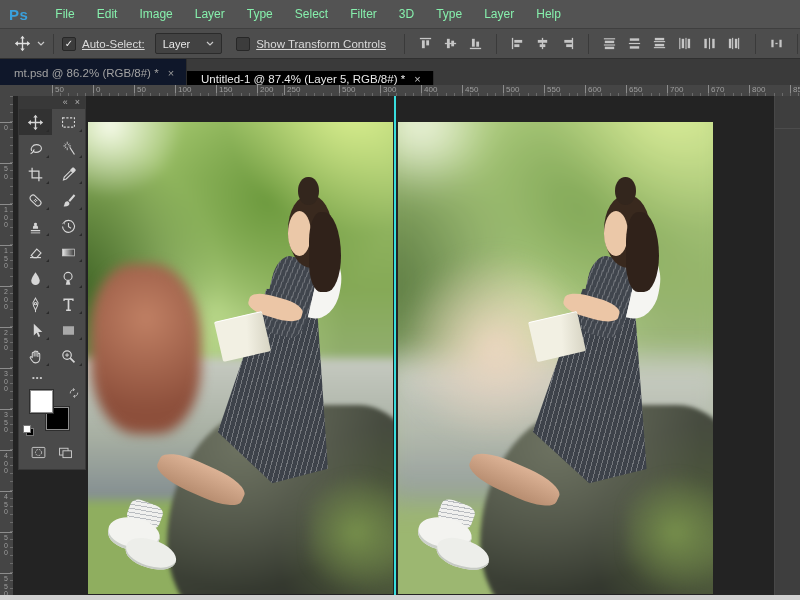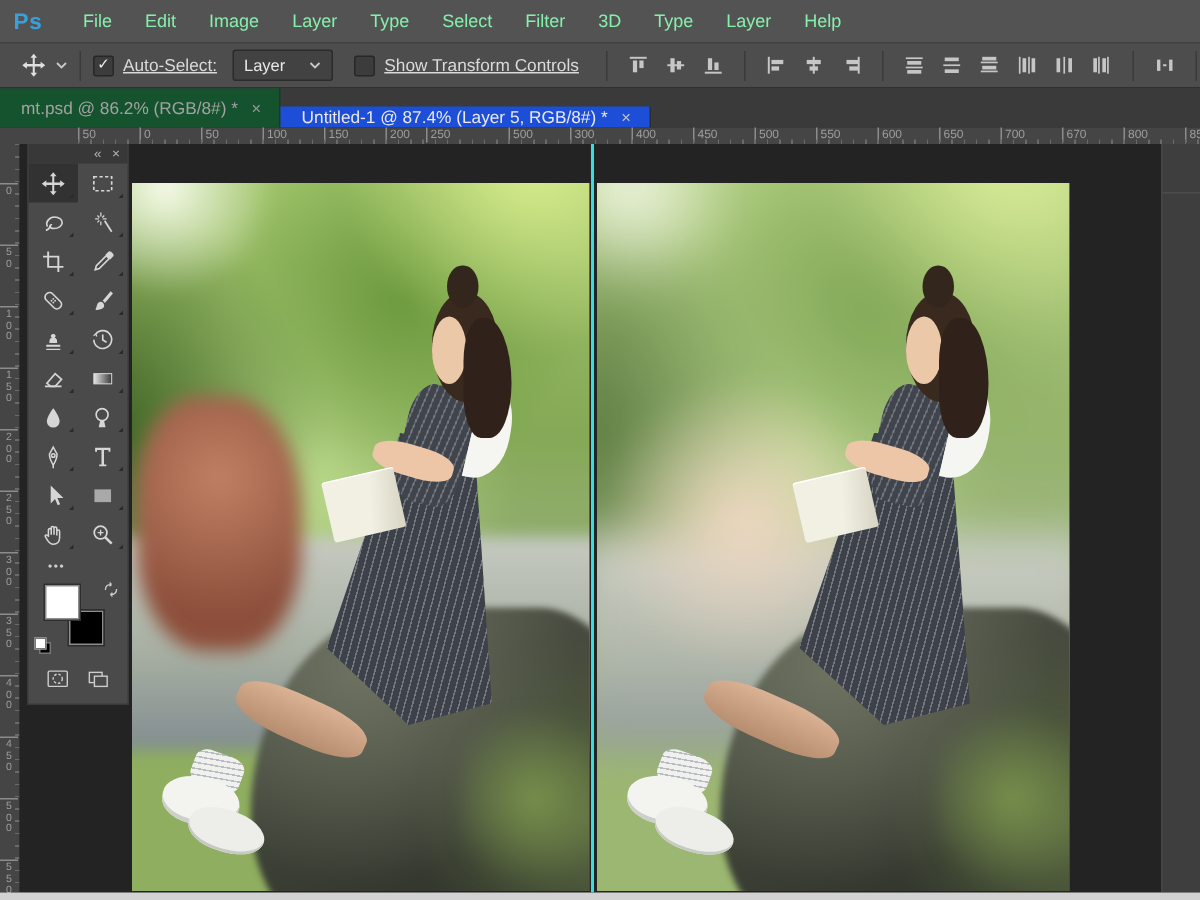--- a/index.html
+++ b/index.html
@@ -15,22 +15,22 @@
   .optionsbar .sep{width:1px;height:20px;background:#3a3a3a;margin:0 8px;flex:0 0 auto;}
   .opt-toolicon{width:17px;height:17px;color:#e0e0e0;flex:0 0 auto;}
   .chev{width:8px;height:6px;margin-left:6px;color:#c9c9c9;flex:0 0 auto;}
   .checkbox{width:12px;height:12px;background:#3c3c3c;border:1px solid #272727;border-radius:2px;margin-right:6px;font-size:10px;line-height:11px;text-align:center;color:#f0f0f0;flex:0 0 auto;}
   .opt-label{margin-right:10px;flex:0 0 auto;text-decoration:underline;}
   .dropdown{height:19px;background:#424242;border:1px solid #2b2b2b;border-radius:2px;display:flex;align-items:center;padding:0 7px;margin-right:14px;font-size:11px;color:#e8e8e8;flex:0 0 auto;}
   .dropdown .chev{margin-left:16px;}
   .opt-icon{width:15px;height:15px;color:#c6c6c6;margin:0 5px;flex:0 0 auto;}
   
   .tabbar{height:28px;background:#3a3a3a;display:flex;align-items:stretch;border-bottom:1px solid #2b2b2b;}
-  .tab{display:flex;align-items:center;gap:9px;padding:0 12px 0 14px;font-size:11.5px;color:#a2a2a2;background:#14532d;border-right:1px solid #2d2d2d;cursor:default;}
-  .tab.active{background:#1d4ed8;color:#eaeaea;margin-top:12px;}
+  .tab{display:flex;align-items:center;gap:9px;padding:0 12px 0 14px;font-size:11.5px;color:#a2a2a2;background:#0f172a;border-right:1px solid #2d2d2d;cursor:default;}
+  .tab.active{background:#000000;color:#eaeaea;margin-top:12px;}
   .tab-close{font-size:11px;color:#9a9a9a;}
   .tab.active .tab-close{color:#c4c4c4;}
   
   .main{position:absolute;left:0;top:85px;width:800px;height:515px;background:#232323;}
   .hruler{position:absolute;left:0;top:0;width:800px;height:11px;background:#454545;border-bottom:1px solid #313131;}
   .hruler::after{content:"";position:absolute;left:52px;right:0;bottom:0;height:3px;
      background:repeating-linear-gradient(90deg,#6a6a6a 0 1px,transparent 1px 8.2px);}
   .hlab{position:absolute;top:0;height:10px;border-left:1px solid #8c8c8c;padding-left:2px;font-size:8px;line-height:10px;color:#9e9e9e;}
   .vruler{position:absolute;left:0;top:11px;width:13px;height:499px;background:#454545;border-right:1px solid #313131;}
   .vruler::after{content:"";position:absolute;top:0;bottom:0;right:0;width:3px;

